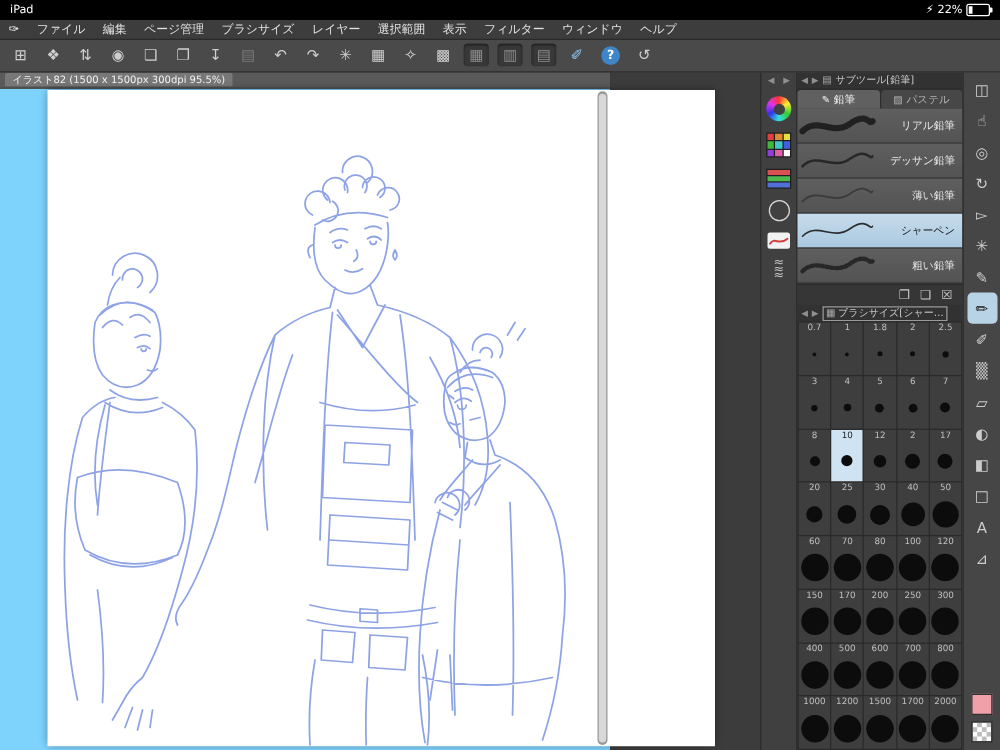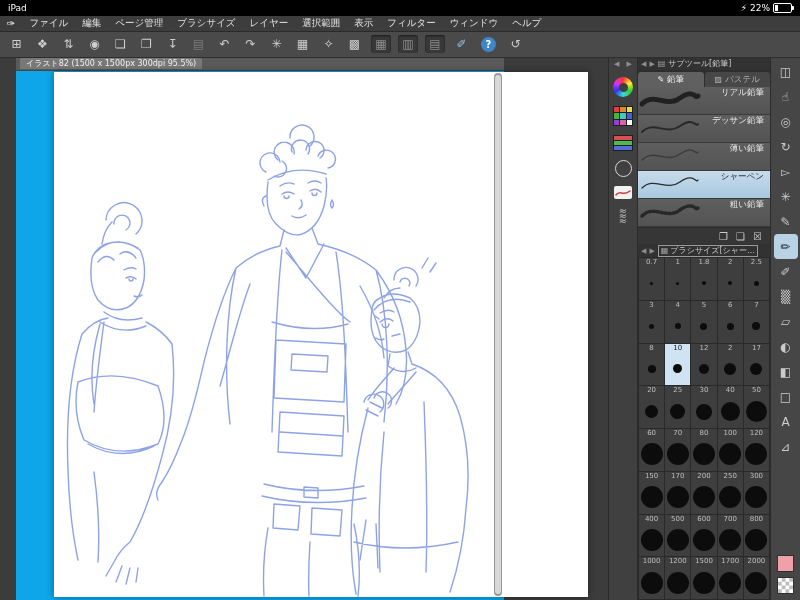--- a/index.html
+++ b/index.html
@@ -27,21 +27,21 @@
   .toolbar{top:31px;left:0;right:0;height:26px;background:#4a4a4a;border-bottom:1px solid #2e2e2e;
       display:flex;align-items:center;padding:0 5px;gap:3px;z-index:28}
   .tb-icon{width:23px;height:20px;display:flex;align-items:center;justify-content:center;
       color:#cfcfcf;font-size:12px;border-radius:3px;flex:0 0 auto}
   .tb-icon.disabled{color:#7a7a7a}
   .tb-icon.pressed{background:#383838;color:#8d8d8d;box-shadow:inset 0 1px 2px rgba(0,0,0,.55);width:20px;height:18px;margin:0 2px}
   .tb-icon.accent{color:#8fc3ec}
   .tb-icon.help{background:#3e86c8;color:#fff;border-radius:50%;width:15px;height:15px;font-size:10px;font-weight:bold;margin:0 5px}
 
   
-  .canvas-area{top:57px;left:16px;width:488px;bottom:0;background:#0ea5e9}
+  .canvas-area{top:57px;left:0;width:488px;bottom:0;background:#7dd3fc}
   .doc-tab-bar{position:absolute;top:0;left:0;right:0;height:13px;background:#5a5a5a;border-bottom:1px solid #474747;display:flex;align-items:center}
   .doc-tab{margin-left:4px;background:#787878;color:#f2f2f2;font-size:8px;line-height:11px;height:11px;
       padding:0 6px;border-radius:2px 2px 0 0;white-space:nowrap}
   .canvas{position:absolute;left:38px;top:15px;width:534px;height:525px;background:#ffffff;
       box-shadow:0 0 7px rgba(0,0,0,.4)}
   .canvas svg{display:block}
   .v-scroll{position:absolute;right:2px;top:16px;bottom:4px;width:8px;background:#989898;border-radius:4px}
   .v-scroll .thumb{position:absolute;left:1px;right:1px;top:2px;bottom:2px;background:#d8d8d8;border-radius:3px}
 
   
@@ -68,21 +68,21 @@
   .hdr-icon{font-size:8px;color:#a8a8a8}
   .size-title-box{display:flex;align-items:center;gap:2px;border:1px solid #9a9a9a;height:10px;padding:0 2px}
 
   .tabs{flex:0 0 17px;display:flex;gap:1px;background:#2e2e2e;align-items:flex-end}
   .tab{flex:1;height:15px;display:flex;align-items:center;justify-content:center;gap:3px;
       font-size:8.5px;background:#474747;color:#b3b3b3;border-radius:3px 3px 0 0}
   .tab .t-ic{font-size:8px}
   .tab.selected{background:#606060;color:#f0f0f0}
 
   .brush-list{flex:0 0 auto}
-  .brush-row{height:27px;display:flex;background:linear-gradient(#5f5f5f,#535353);
+  .brush-row{height:27px;display:flex;align-items:center;background:linear-gradient(#5f5f5f,#535353);
       border-bottom:1px solid #3b3b3b}
   .brush-row.selected{background:linear-gradient(#c7dbeb,#a9c9e0)}
   .brush-row.selected .brush-label{color:#1b1b1b}
   .brush-label{flex:1;text-align:right;padding-right:6px;font-size:8.5px;color:#e8e8e8;white-space:nowrap}
 
   .subtool-actions{flex:0 0 16px;background:#363636;border-top:1px solid #2b2b2b;display:flex;
       justify-content:flex-end;align-items:center;gap:8px;padding:0 8px;color:#c9c9c9;font-size:10px}
 
   .size-grid{flex:1;display:grid;grid-template-columns:repeat(5,1fr);grid-auto-rows:1fr;gap:1px;
       background:#2a2a2a;padding:1px}

